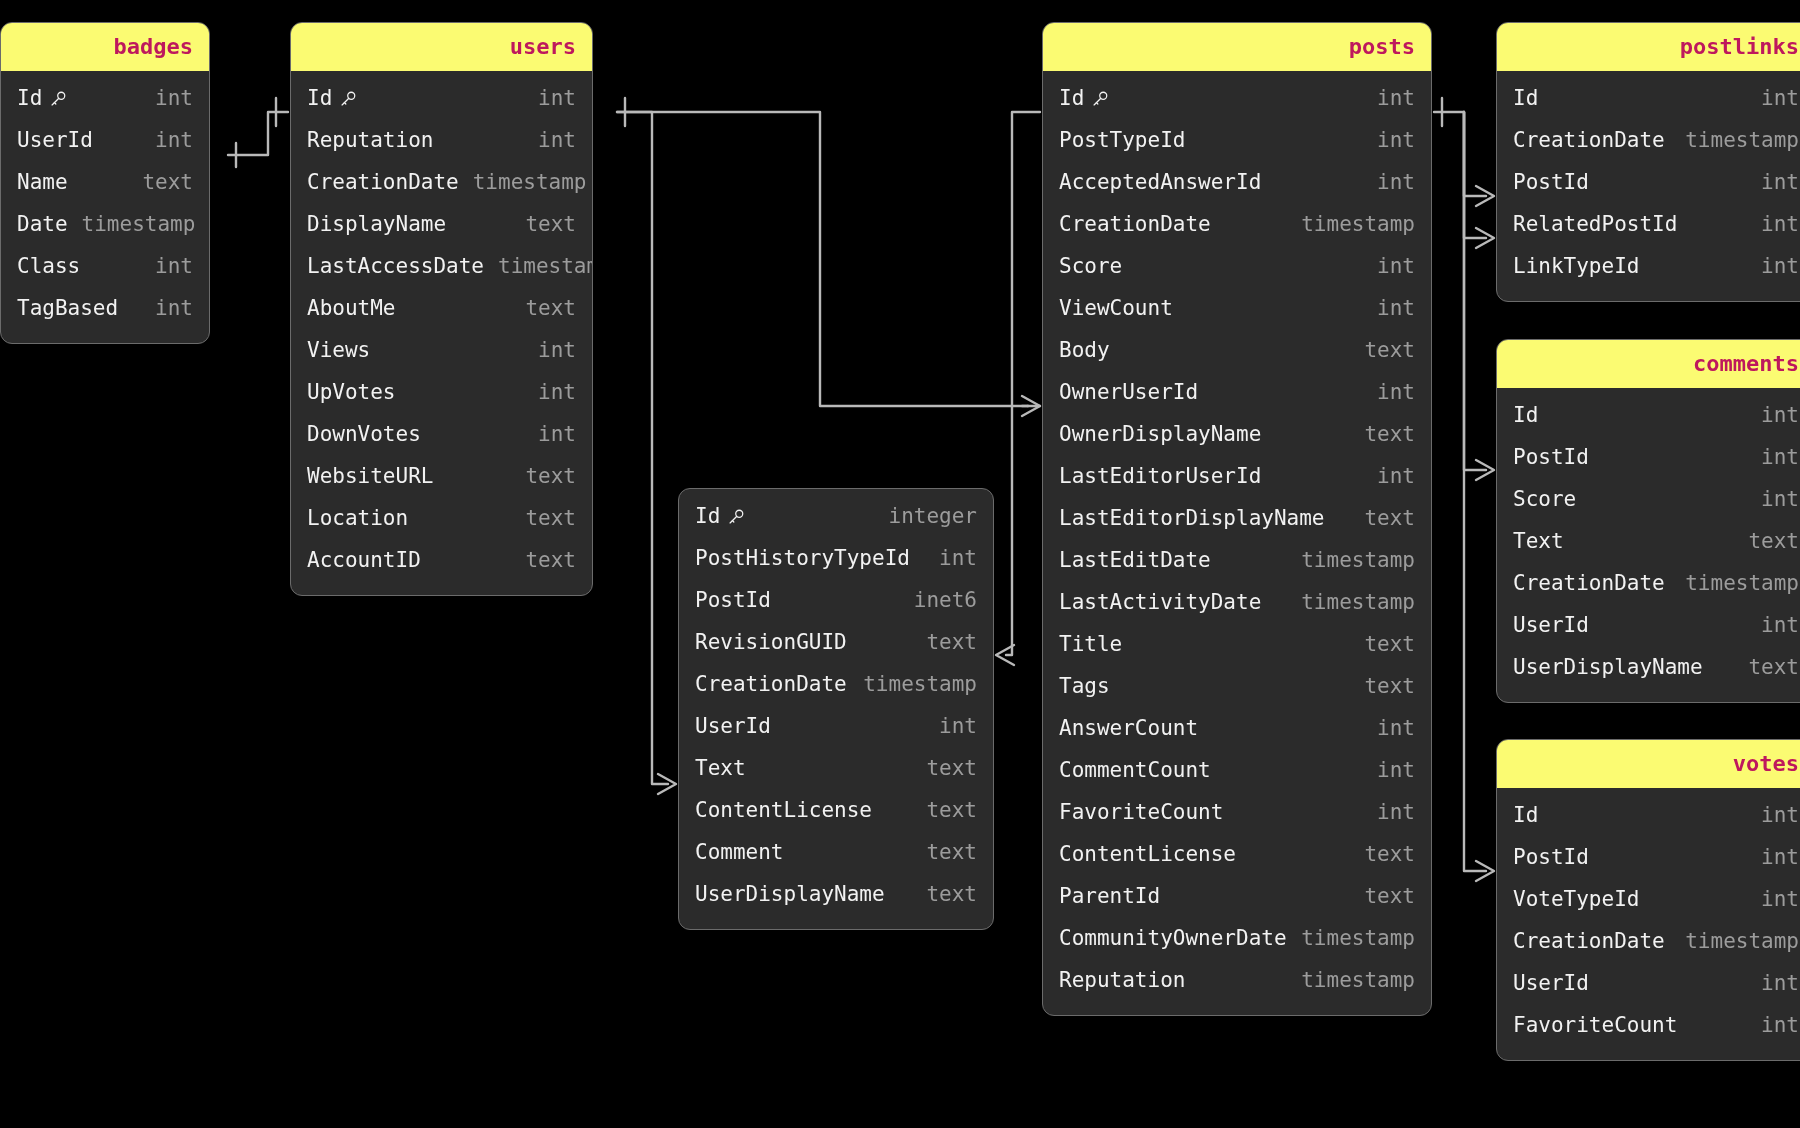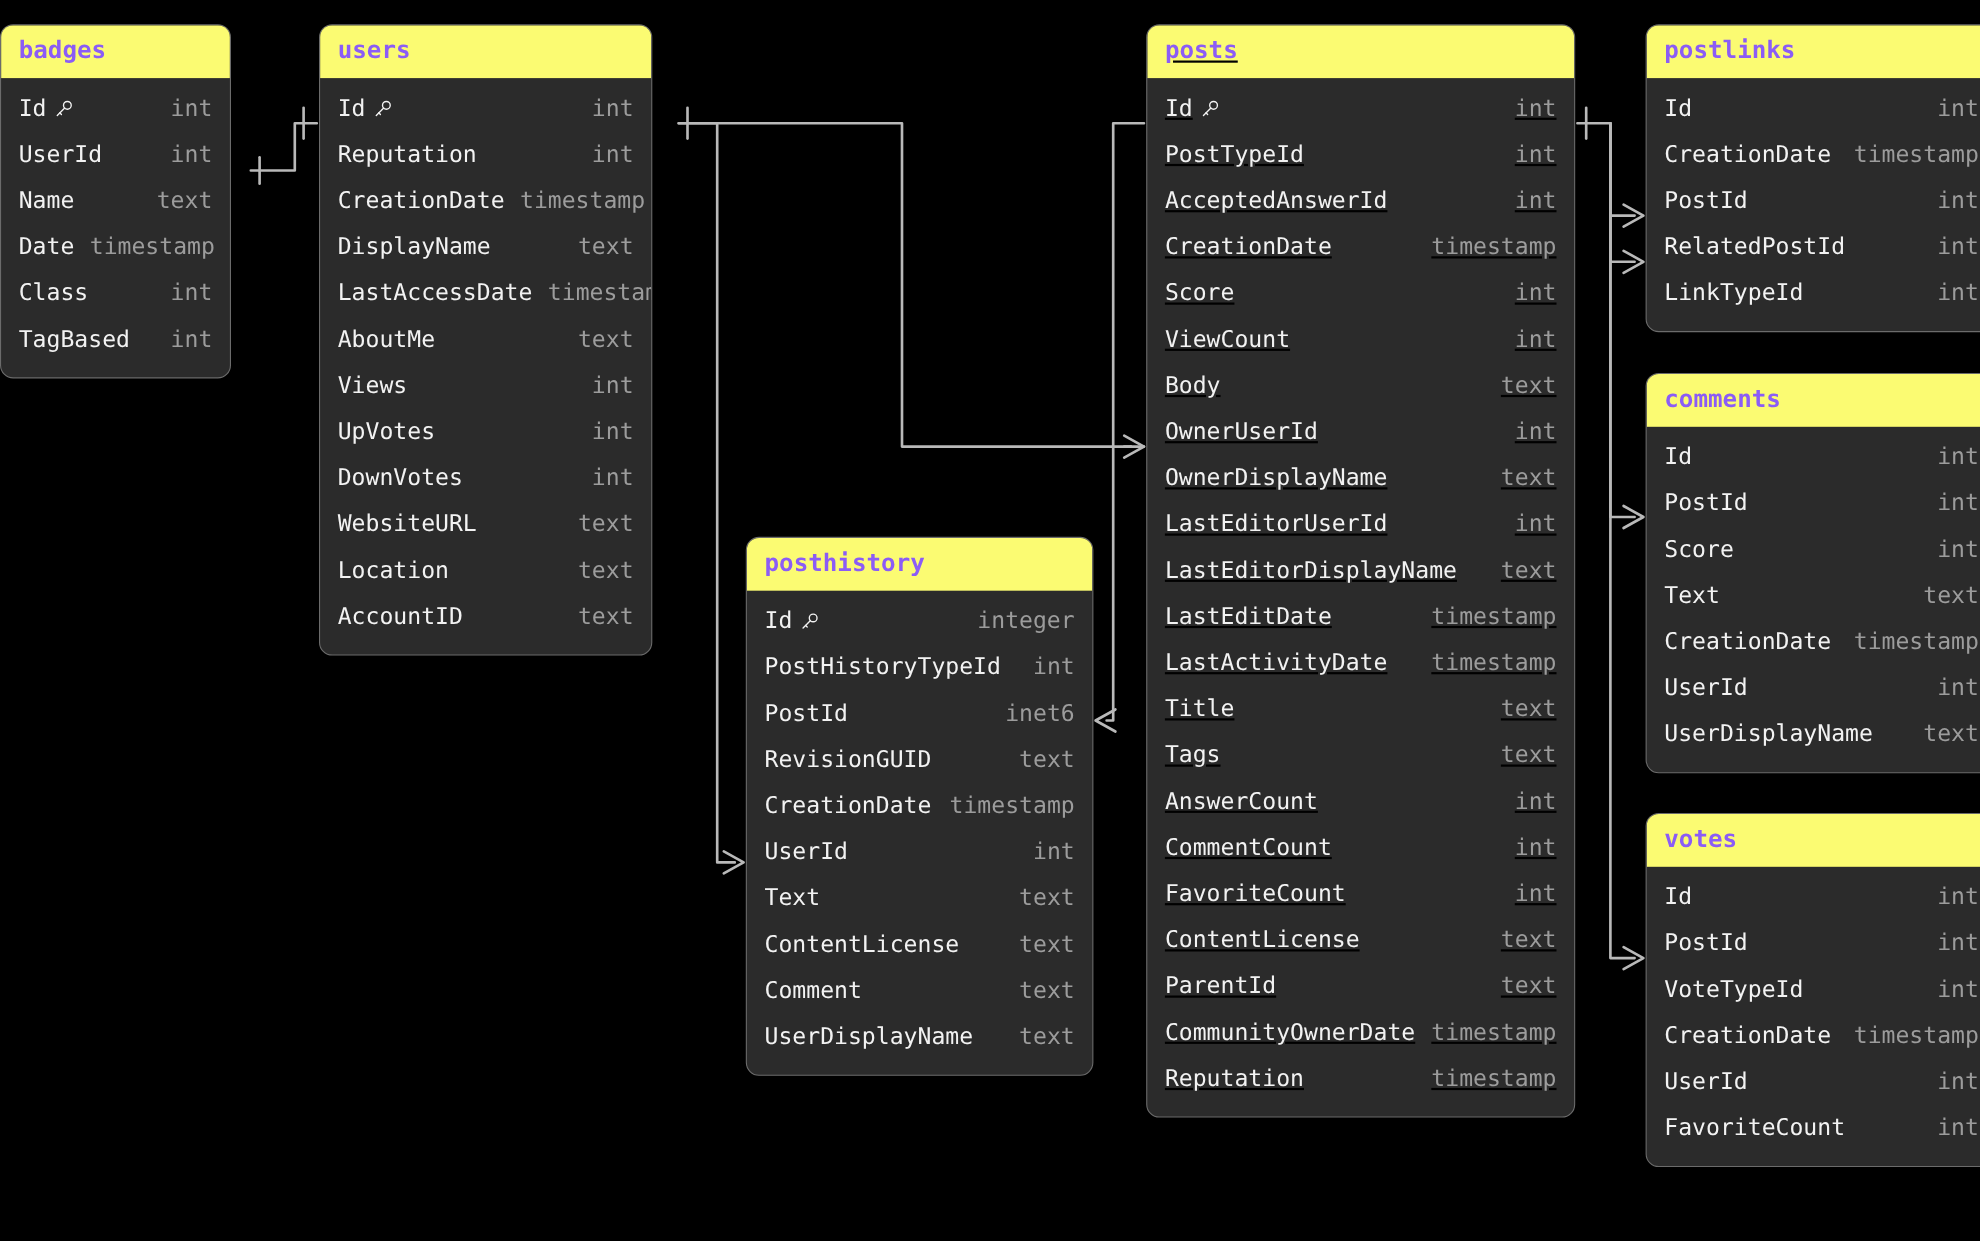--- a/index.html
+++ b/index.html
@@ -31,26 +31,27 @@
     position: absolute;
     background: #2b2b2b;
     border: 1.5px solid #6b6b6b;
     border-radius: 12px;
     box-sizing: border-box;
     overflow: hidden;
     box-shadow: 0 0 0 0.5px rgba(0,0,0,0.4);
   }
   .table-header {
     background: #fbfb72;
-    color: #8b5cf6;
+    color: #be185d;
     font-weight: bold;
     font-size: 22px;
     padding: 13px 16px 13px 16px;
     letter-spacing: 0px;
     line-height: 1.0;
+    text-align: right;
   }
   .table-body {
     padding: 6px 0 14px 0;
   }
   .row {
     display: flex;
     align-items: center;
     justify-content: space-between;
     padding: 0 16px;
     height: 42px;
@@ -262,21 +263,20 @@
           </div>
           <div class="row">
             <div class="col-name">
               <span>AccountID</span>
             </div>
             <div class="col-type">text</div>
           </div>
         </div>
       </div>
       <div class="table-card" style="left: 678px; top: 488px; width: 316px;">
-        <div class="table-header">posthistory</div>
         <div class="table-body">
           <div class="row">
             <div class="col-name">
               <span>Id</span>
               <span class="key-icon">
                 <svg viewBox="0 0 20 20" width="18" height="18" fill="none" stroke="#f2f2f2" stroke-width="1.4">
                   <circle cx="13.6" cy="6.4" r="3.9"></circle>
                   <path d="M10.9 9.1 L3.4 16.6" stroke-linecap="round"></path>
                   <path d="M6.0 14.0 L7.6 15.6" stroke-linecap="round"></path>
                 </svg>
@@ -333,21 +333,21 @@
             <div class="col-type">text</div>
           </div>
           <div class="row">
             <div class="col-name">
               <span>UserDisplayName</span>
             </div>
             <div class="col-type">text</div>
           </div>
         </div>
       </div>
-      <div class="table-card" style="left: 1042px; top: 22px; width: 390px; text-decoration: underline;">
+      <div class="table-card" style="left: 1042px; top: 22px; width: 390px;">
         <div class="table-header">posts</div>
         <div class="table-body">
           <div class="row">
             <div class="col-name">
               <span>Id</span>
               <span class="key-icon">
                 <svg viewBox="0 0 20 20" width="18" height="18" fill="none" stroke="#f2f2f2" stroke-width="1.4">
                   <circle cx="13.6" cy="6.4" r="3.9"></circle>
                   <path d="M10.9 9.1 L3.4 16.6" stroke-linecap="round"></path>
                   <path d="M6.0 14.0 L7.6 15.6" stroke-linecap="round"></path>

